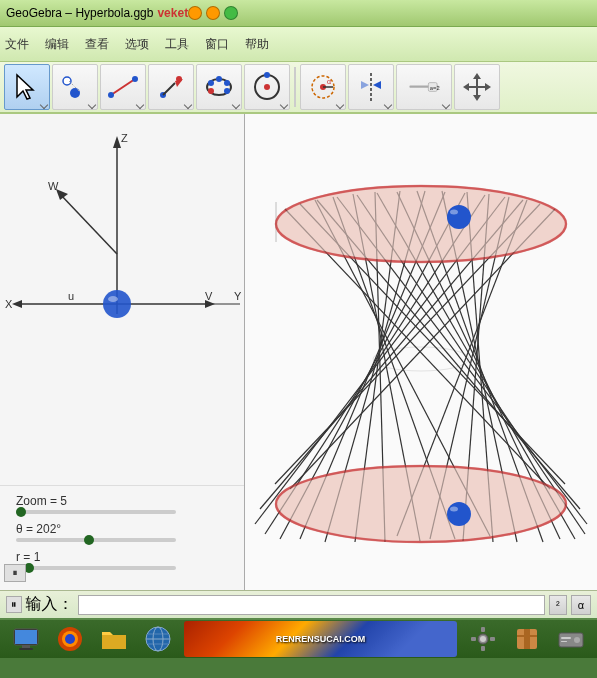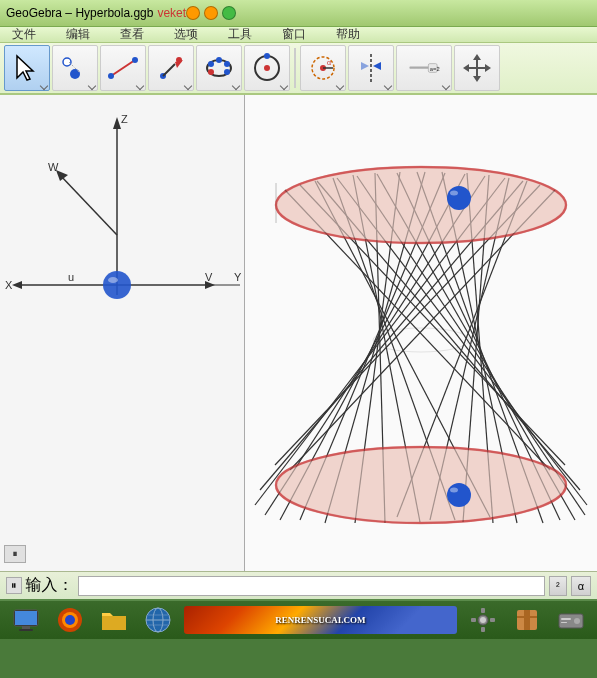--- a/index.html
+++ b/index.html
@@ -7,34 +7,34 @@
 
     
     #titlebar {
       background: linear-gradient(to bottom, #c8e8a0, #a0c870);
       height: 27px;
       display: flex;
       align-items: center;
       padding: 0 6px;
       border-bottom: 1px solid #7aaa50;
     }
-    #titlebar .veket { color: #cc3333; font-weight: normal; margin-left: 4px; }
+    #titlebar .veket { color: #cc3333; font-weight: bold; margin-left: 4px; }
     #titlebar .win-btns { display: flex; gap: 4px; }
     .win-btn { width: 14px; height: 14px; border-radius: 50%; border: 1px solid rgba(0,0,0,0.3); cursor: pointer; }
     .win-btn.orange { background: #ff9900; }
     .win-btn.green { background: #44bb44; }
 
     
     #menubar {
       background: linear-gradient(to bottom, #e8f8d0, #d0e8b0);
-      height: 16px;
-      display: flex;
-      align-items: center;
-      padding: 0 8px;
-      gap: 22px;
+      height: 35px;
+      display: flex;
+      align-items: center;
+      padding: 0 1px;
+      gap: 8px;
       border-bottom: 1px solid #aac880;
     }
     .menu-item { font-size: 12px; color: #333; padding: 0 4px; cursor: pointer; }
 
     
     #toolbar {
       background: linear-gradient(to bottom, #f0f8e0, #e0f0c8);
       height: 52px;
       display: flex;
       align-items: center;
@@ -169,25 +169,24 @@
     .taskbar-item {
       width: 36px;
       height: 36px;
       display: flex;
       align-items: center;
       justify-content: center;
       cursor: pointer;
     }
     .taskbar-banner {
       flex: 1;
-      height: 28px;
+      height: 36px;
       display: flex;
       align-items: center;
       justify-content: flex-end;
-      font-family: Liberation Serif, serif;
     }
     .banner-placeholder {
       background: linear-gradient(135deg, #1a3a8a 0%, #2a5acc 30%, #cc2222 50%, #ffaa00 70%, #1a3a8a 100%);
       width: 100%;
       height: 100%;
       display: flex;
       align-items: center;
       justify-content: center;
       color: white;
       font-size: 10px;
@@ -358,20 +357,40 @@
         <text x="205" y="186" font-size="11" fill="#333">V</text>
 
         <line x1="210" y1="190" x2="240" y2="190" stroke="#333" stroke-width="1"></line>
         <text x="234" y="186" font-size="11" fill="#333">Y</text>
 
         <circle cx="117" cy="190" r="14" fill="#2255cc" opacity="0.9"></circle>
         <ellipse cx="113" cy="185" rx="5" ry="3" fill="white" opacity="0.4"></ellipse>
       </svg>
     </div>
 
+    <div id="sliders-area">
+      <div class="slider-row">
+        <div class="slider-label">Zoom = 5</div>
+        <div class="slider-track">
+          <div class="slider-thumb" style="left: 0px;"></div>
+        </div>
+      </div>
+      <div class="slider-row">
+        <div class="slider-label">θ = 202°</div>
+        <div class="slider-track">
+          <div class="slider-thumb" style="left: 68px; background: #226622;"></div>
+        </div>
+      </div>
+      <div class="slider-row">
+        <div class="slider-label">r = 1</div>
+        <div class="slider-track">
+          <div class="slider-thumb" style="left: 8px;"></div>
+        </div>
+      </div>
+    </div>
 
     <div id="pause-btn">⏸</div>
   </div>
 
   <div id="right-panel">
     <svg id="hyperbola-canvas" viewBox="0 0 352 476" preserveAspectRatio="none">
 
       <rect width="352" height="476" fill="#fafafa"></rect>
 
       <ellipse cx="176" cy="110" rx="145" ry="38" fill="#f0d0c8" stroke="#cc4444" stroke-width="2" opacity="0.7"></ellipse>

